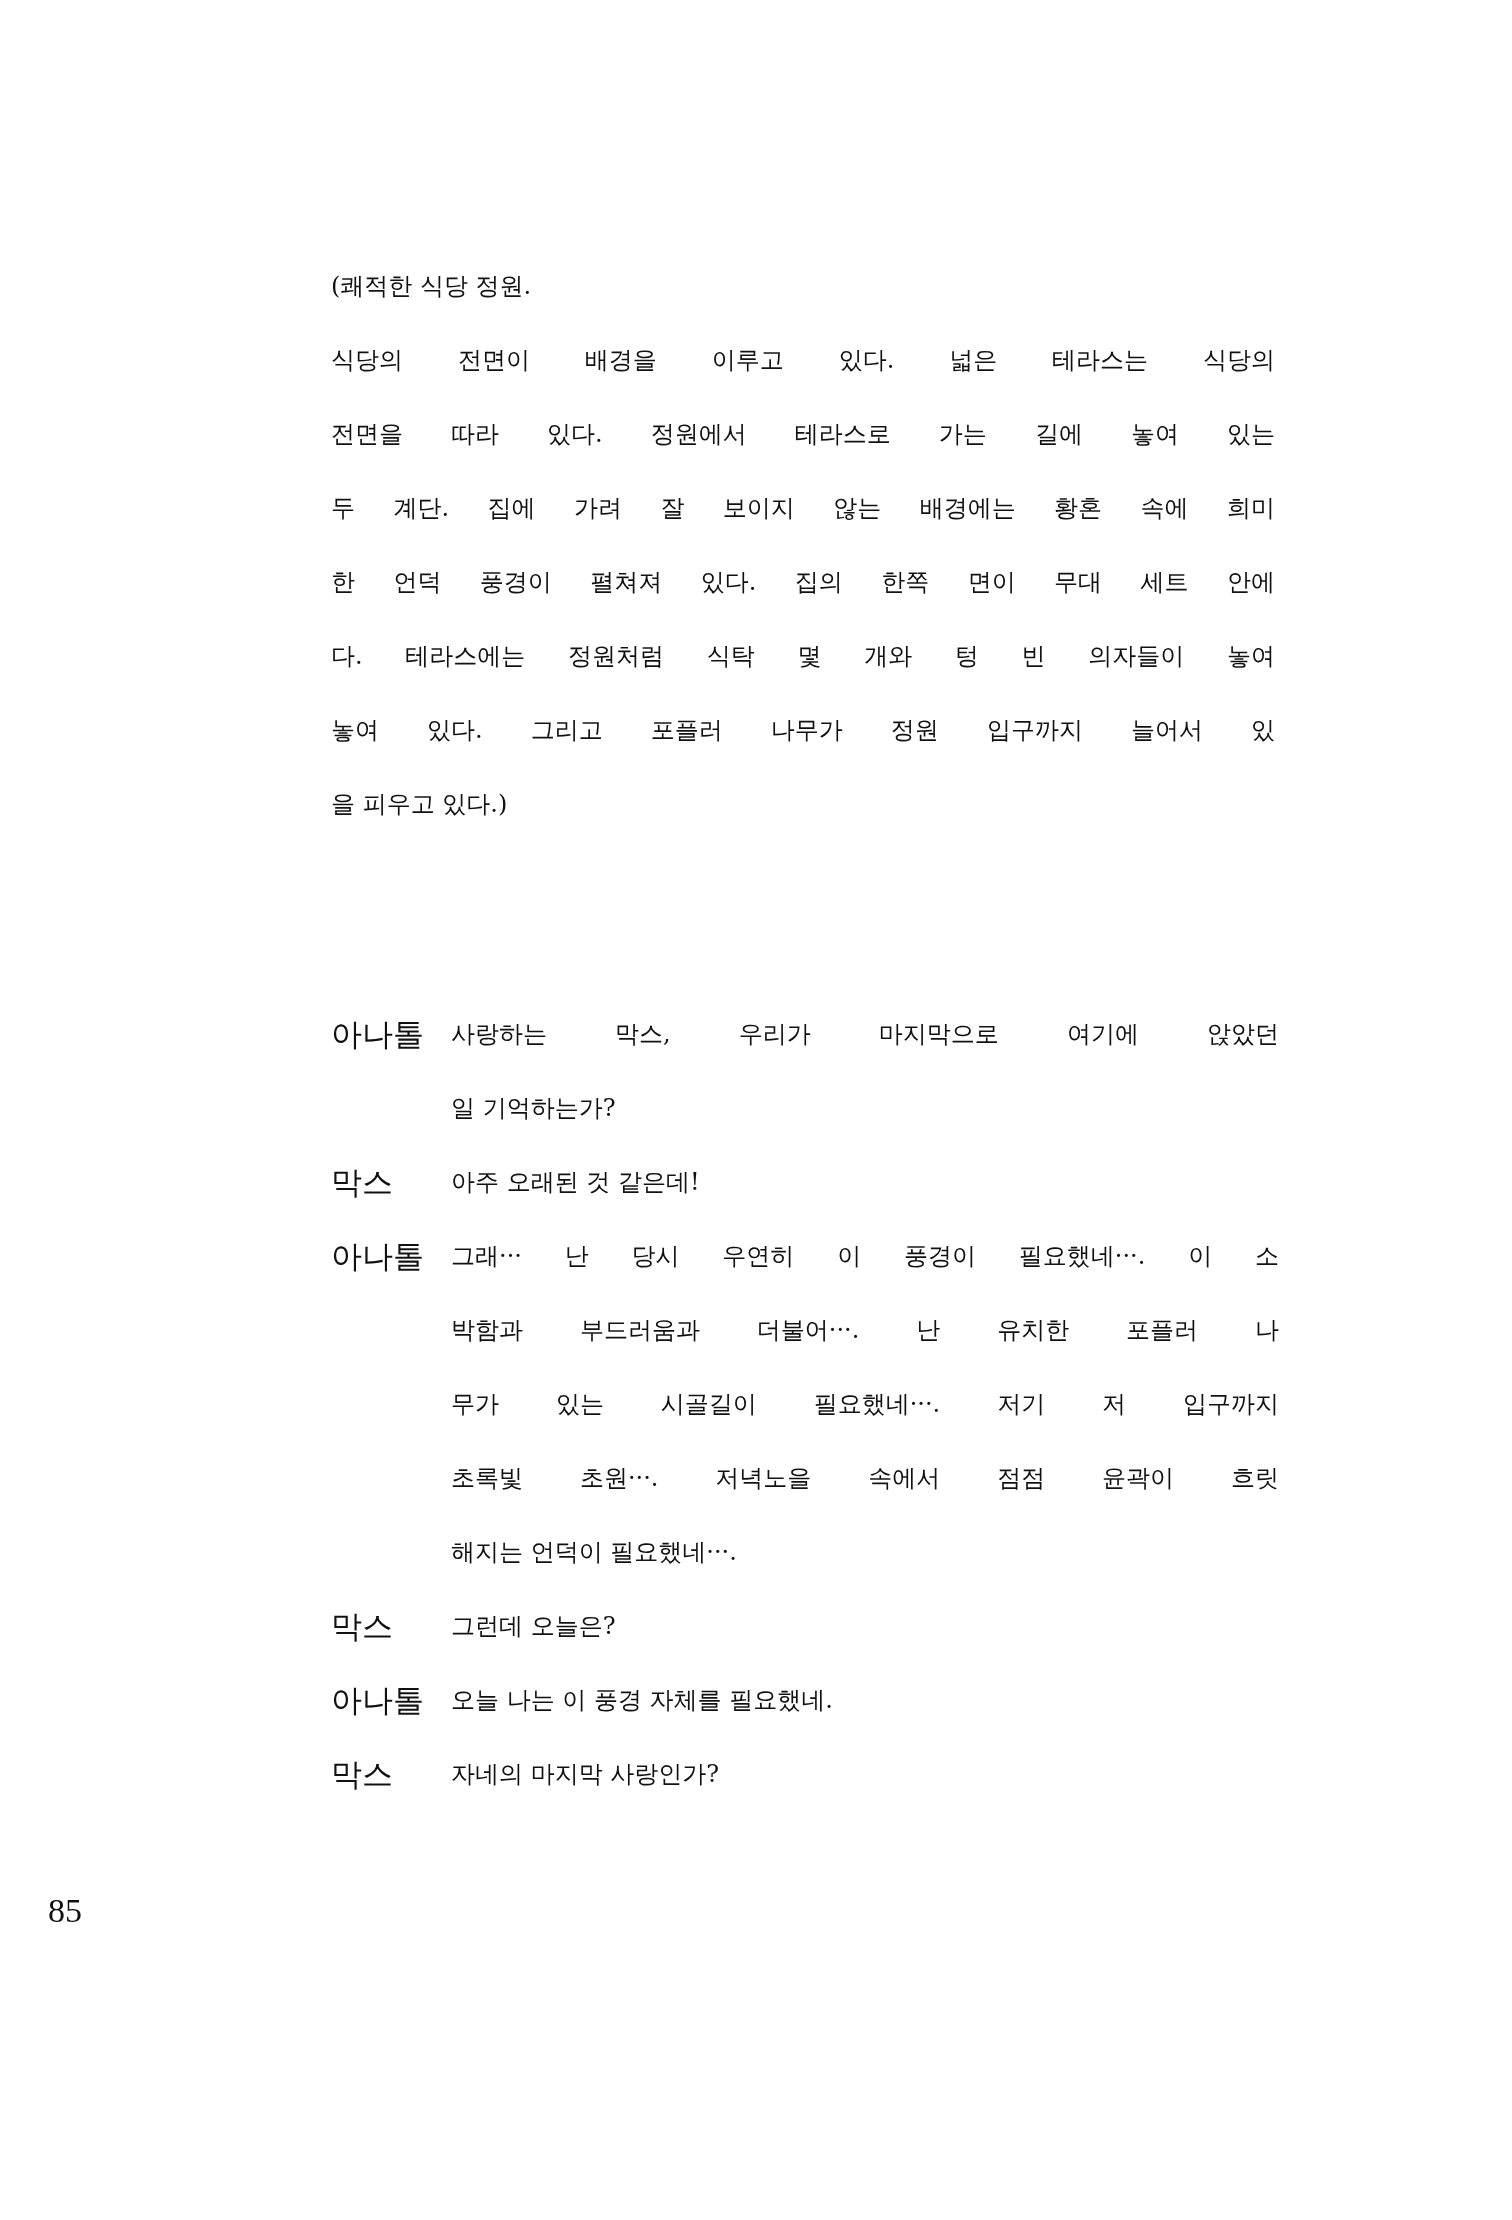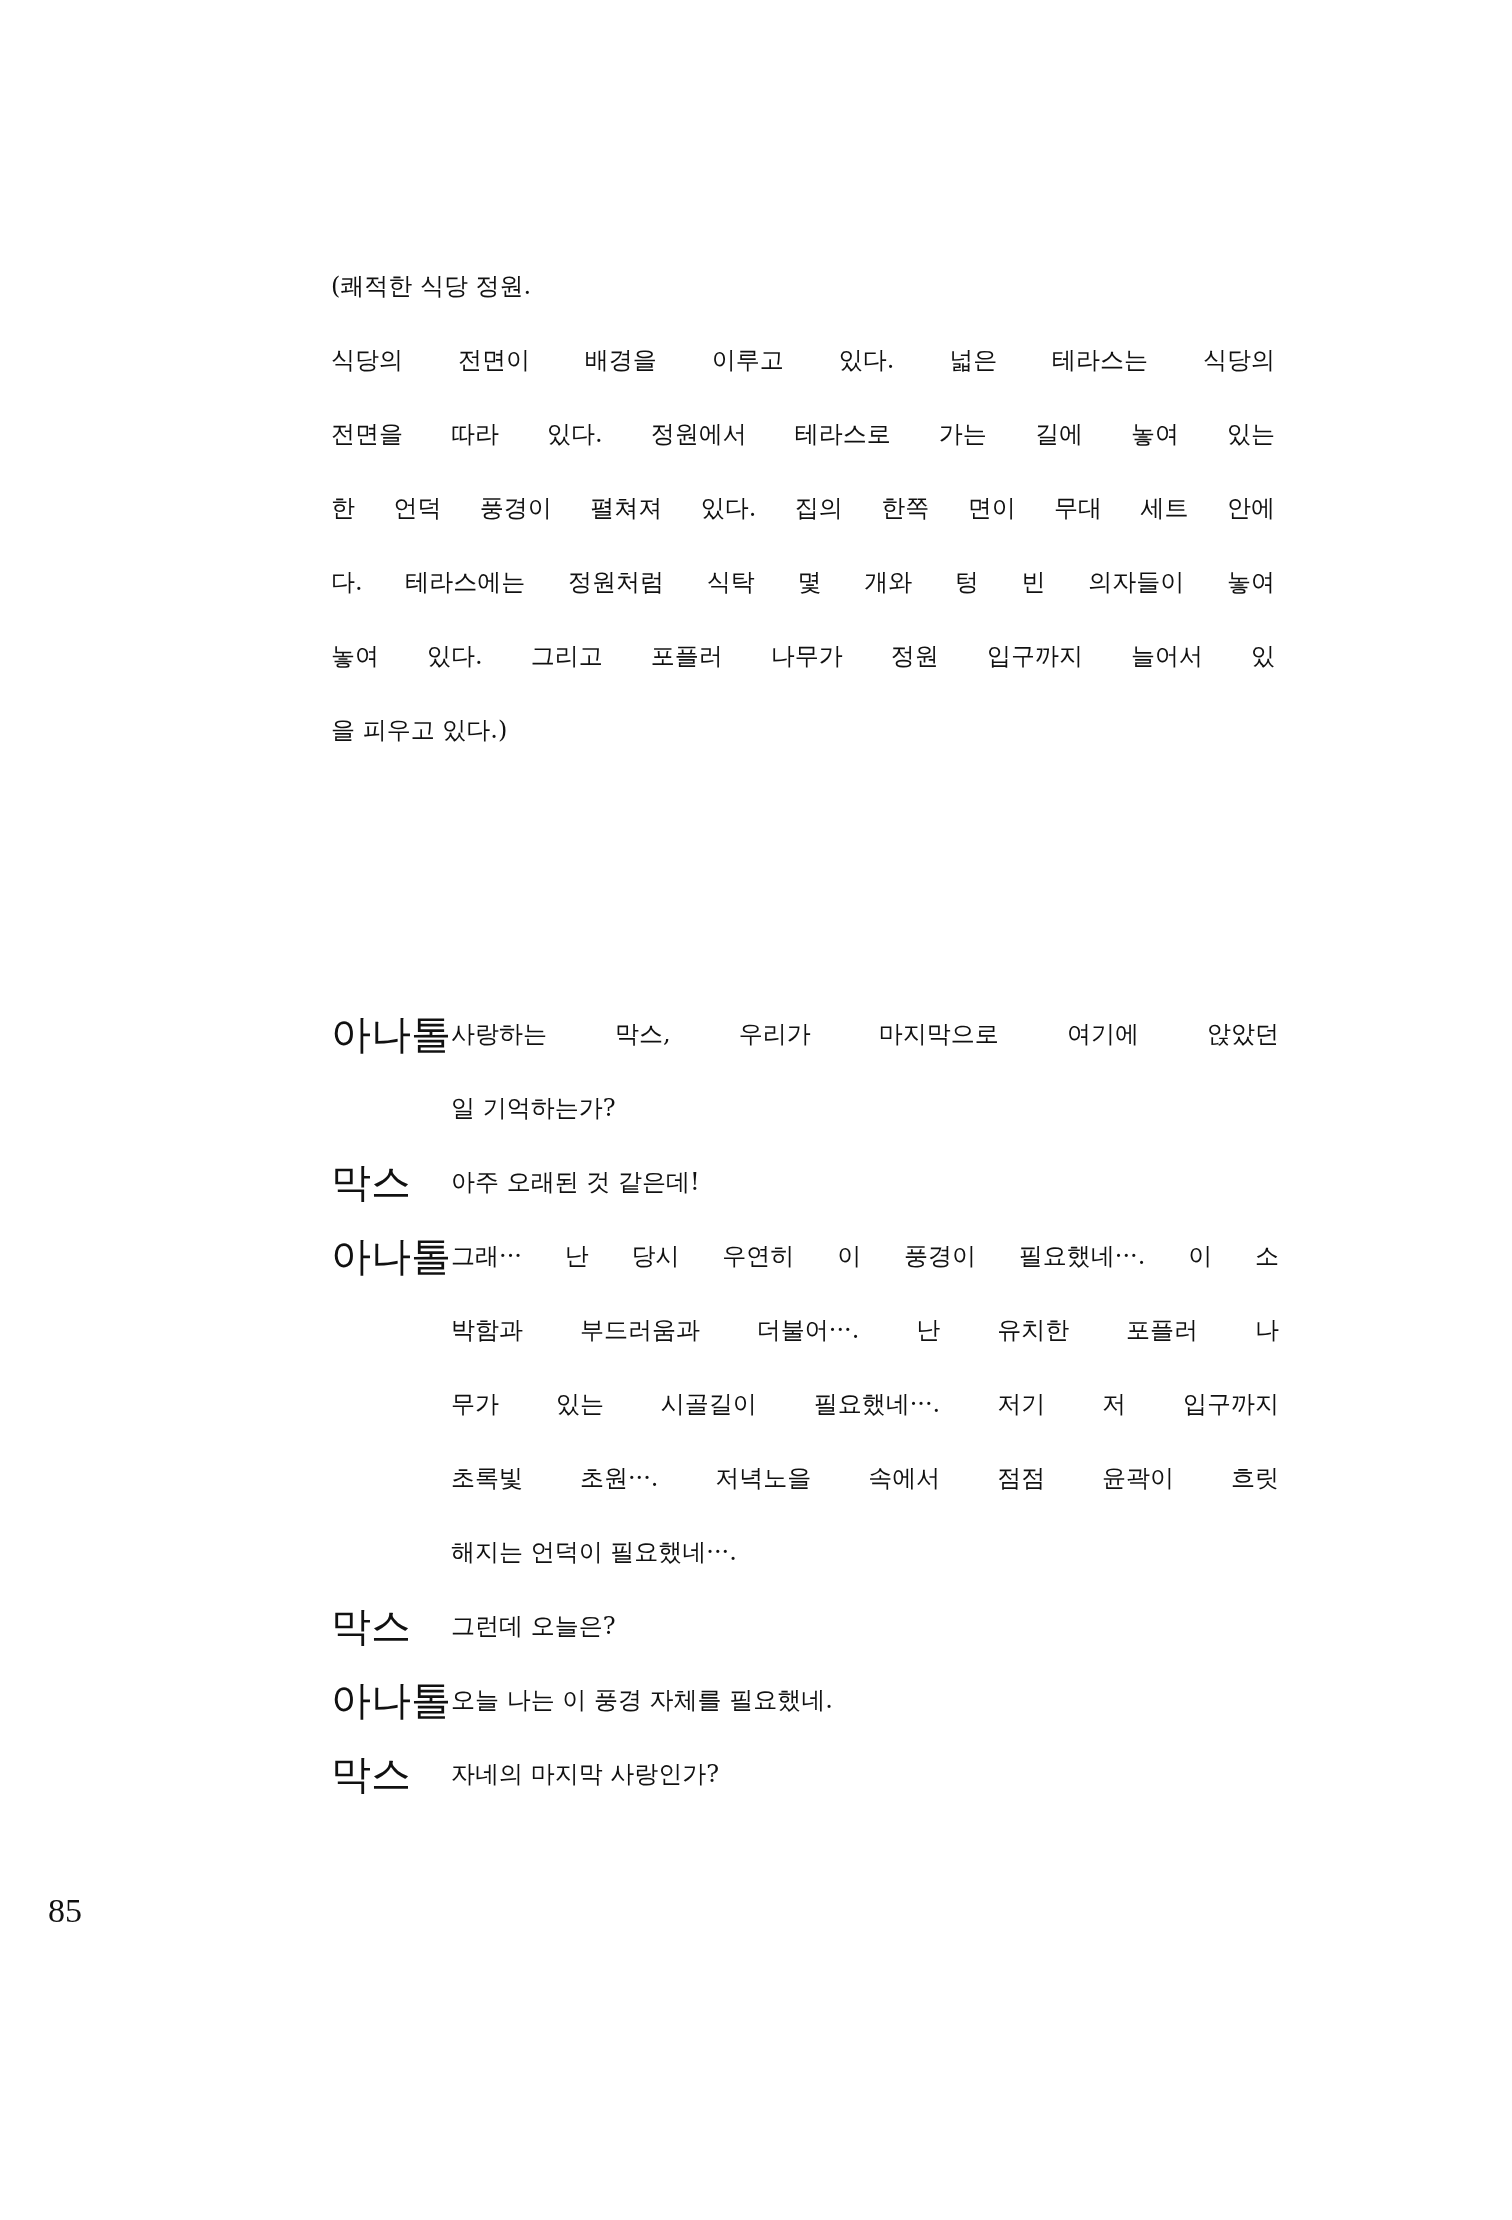--- a/index.html
+++ b/index.html
@@ -7,34 +7,35 @@
            font-family: "DejaVu Serif", "Liberation Serif", serif; color: #111; }
     .page { position: absolute; left: 0; top: 0; width: 1512px; height: 2220px; }
     .block { position: absolute; left: 331px; width: 944px; }
     .stage { top: 258px; }
     .line { height: 74px; line-height: 56px; font-size: 24px; white-space: nowrap;
             text-align: justify; text-align-last: justify; letter-spacing: 0px; }
     .line.last { text-align-last: left; }
     .dialogue { top: 1006px; }
     .speech { position: relative; }
     .speaker { position: absolute; left: 0; top: 0; height: 56px; line-height: 56px;
-               font-family: "DejaVu Sans", "Liberation Sans", sans-serif; font-size: 40px; color: #111; }
+               font-family: "DejaVu Sans", "Liberation Sans", sans-serif; font-size: 31px; color: #111; }
     .speech-lines { margin-left: 120px; width: 828px; }
     .pageno { position: absolute; left: 0; width: 1512px; top: 1892px; text-align: left;
               font-size: 34px; font-family: "Liberation Serif", "DejaVu Serif", serif; padding-left: 48px; }
   </style>
 </head>
 <body>
 
 <div class="page">
 
   <div class="block stage">
     <div class="line last">(쾌적한 식당 정원.</div>
     <div class="line">식당의 전면이 배경을 이루고 있다. 넓은 테라스는 식당의</div>
     <div class="line">전면을 따라 있다. 정원에서 테라스로 가는 길에 놓여 있는</div>
+    <div class="line">두 계단. 집에 가려 잘 보이지 않는 배경에는 황혼 속에 희미</div>
     <div class="line">한 언덕 풍경이 펼쳐져 있다. 집의 한쪽 면이 무대 세트 안에</div>
     <div class="line">다. 테라스에는 정원처럼 식탁 몇 개와 텅 빈 의자들이 놓여</div>
     <div class="line">놓여 있다. 그리고 포플러 나무가 정원 입구까지 늘어서 있</div>
     <div class="line last">을 피우고 있다.)</div>
   </div>
 
   <div class="block dialogue">
 
     <div class="speech">
       <div class="speaker">아나톨</div>

